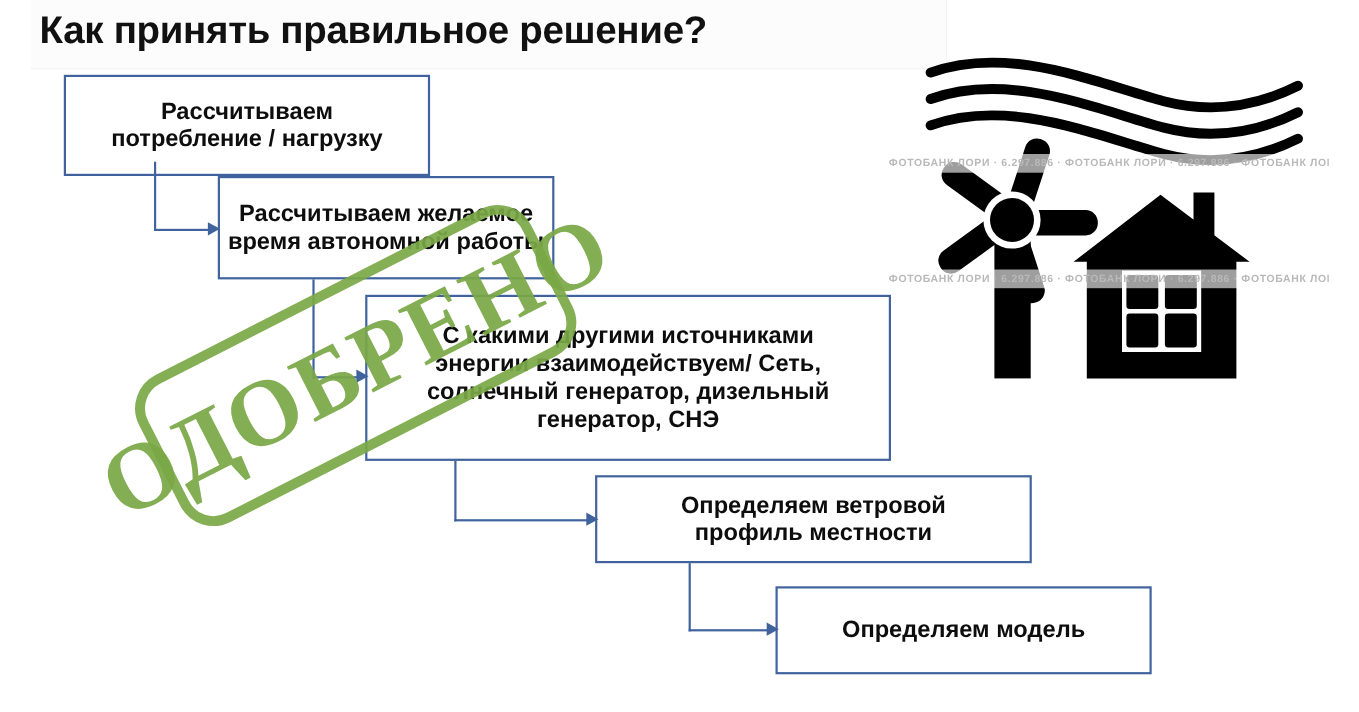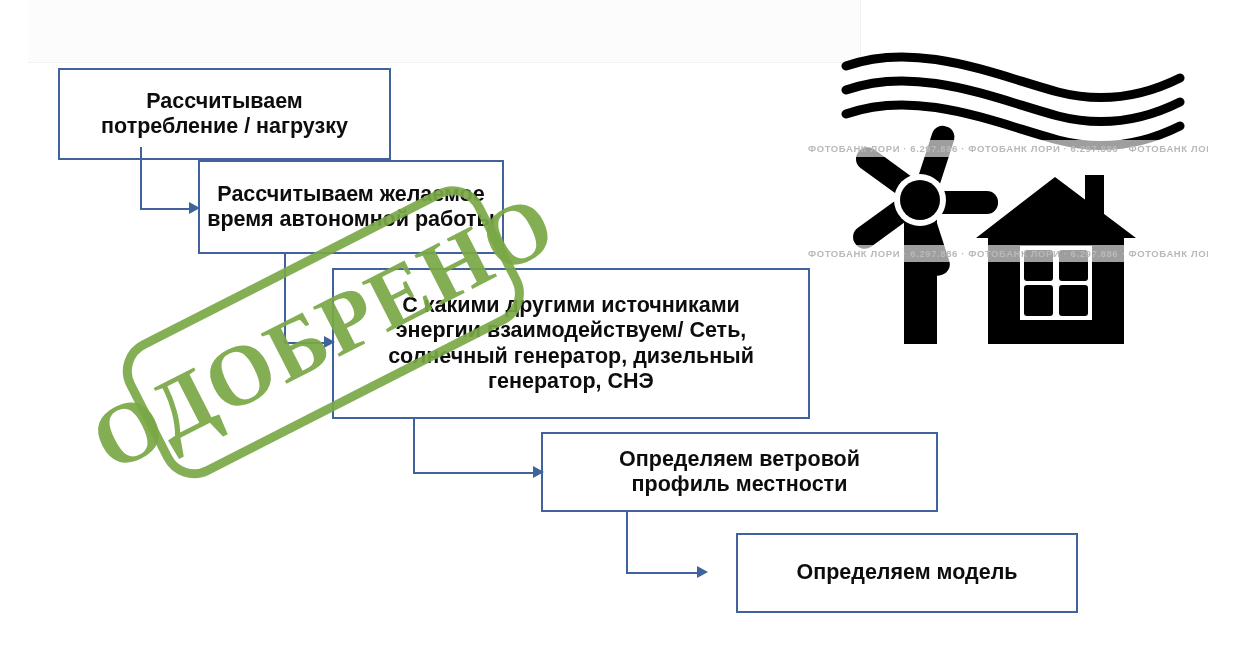--- a/index.html
+++ b/index.html
@@ -55,21 +55,21 @@
     font-weight: bold;
     line-height: 1.18;
     padding: 2px 6px;
   }
   .flow-box .txt { display: block; white-space: pre-line; }
 
   #box1 { left: 58px;  top: 68px;  width: 333px; height: 92px;  font-size: 21.5px; }
   #box2 { left: 198px; top: 160px; width: 306px; height: 94px;  font-size: 21.5px; }
   #box3 { left: 332px; top: 268px; width: 478px; height: 151px; font-size: 21.5px; }
   #box4 { left: 541px; top: 432px; width: 397px; height: 80px;  font-size: 21.5px; }
-  #box5 { left: 736px; top: 533px; width: 342px; height: 80px;  font-size: 21.5px; }
+  #box5 { left: 705px; top: 533px; width: 342px; height: 80px;  font-size: 21.5px; }
 
   
   .conn { position: absolute; }
   .conn .v { position: absolute; width: 2px; background: #40639e; }
   .conn .h { position: absolute; height: 2px; background: #40639e; }
   .arrow-head {
     position: absolute;
     width: 0; height: 0;
     border-top: 6px solid transparent;
     border-bottom: 6px solid transparent;
@@ -136,20 +136,21 @@
     opacity: 0.93;
     line-height: 1;
   }
 </style>
 </head>
 <body>
 
 <div id="slide">
 
   <div class="title-panel"></div>
+  <div class="page-title">Как принять правильное решение?</div>
 
   <div class="flow-box" id="box1">
     <span class="txt">Рассчитываем
 потребление / нагрузку</span>
   </div>
 
   <div class="flow-box" id="box2">
     <span class="txt">Рассчитываем желаемое
 время автономной работы</span>
   </div>

